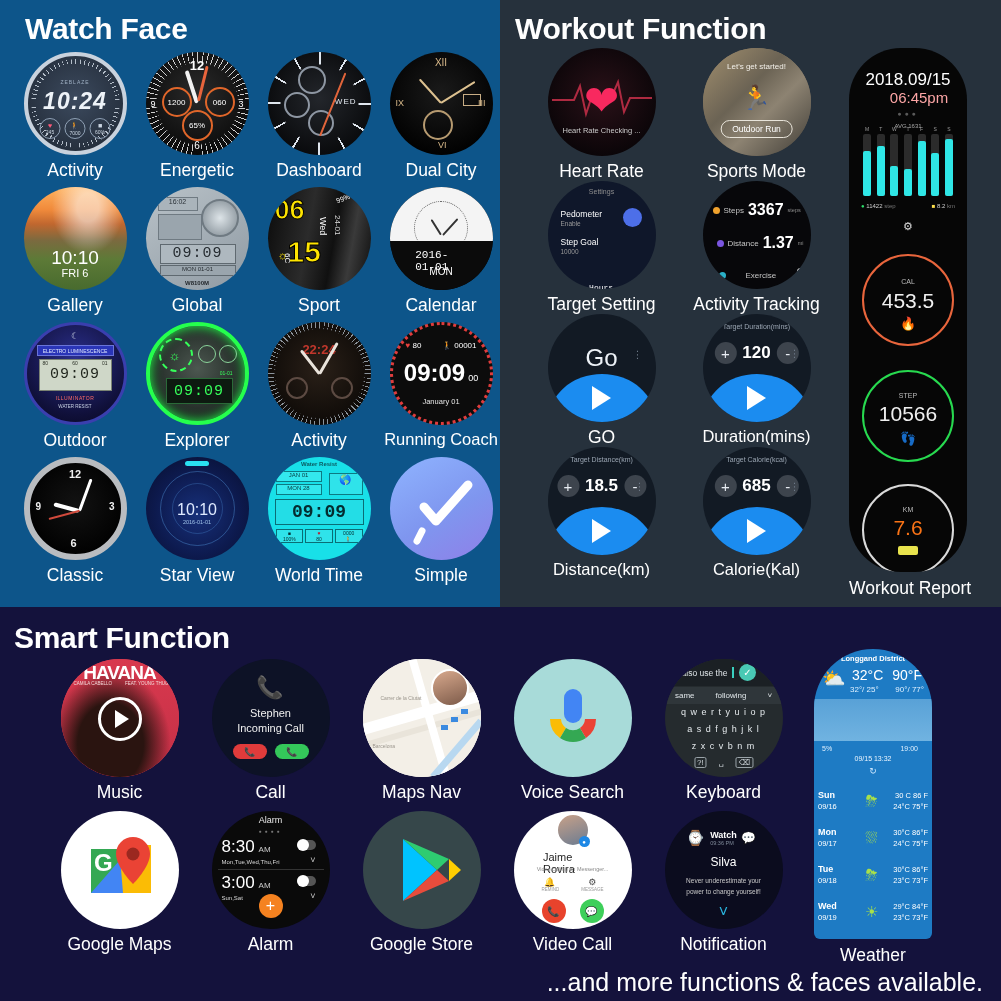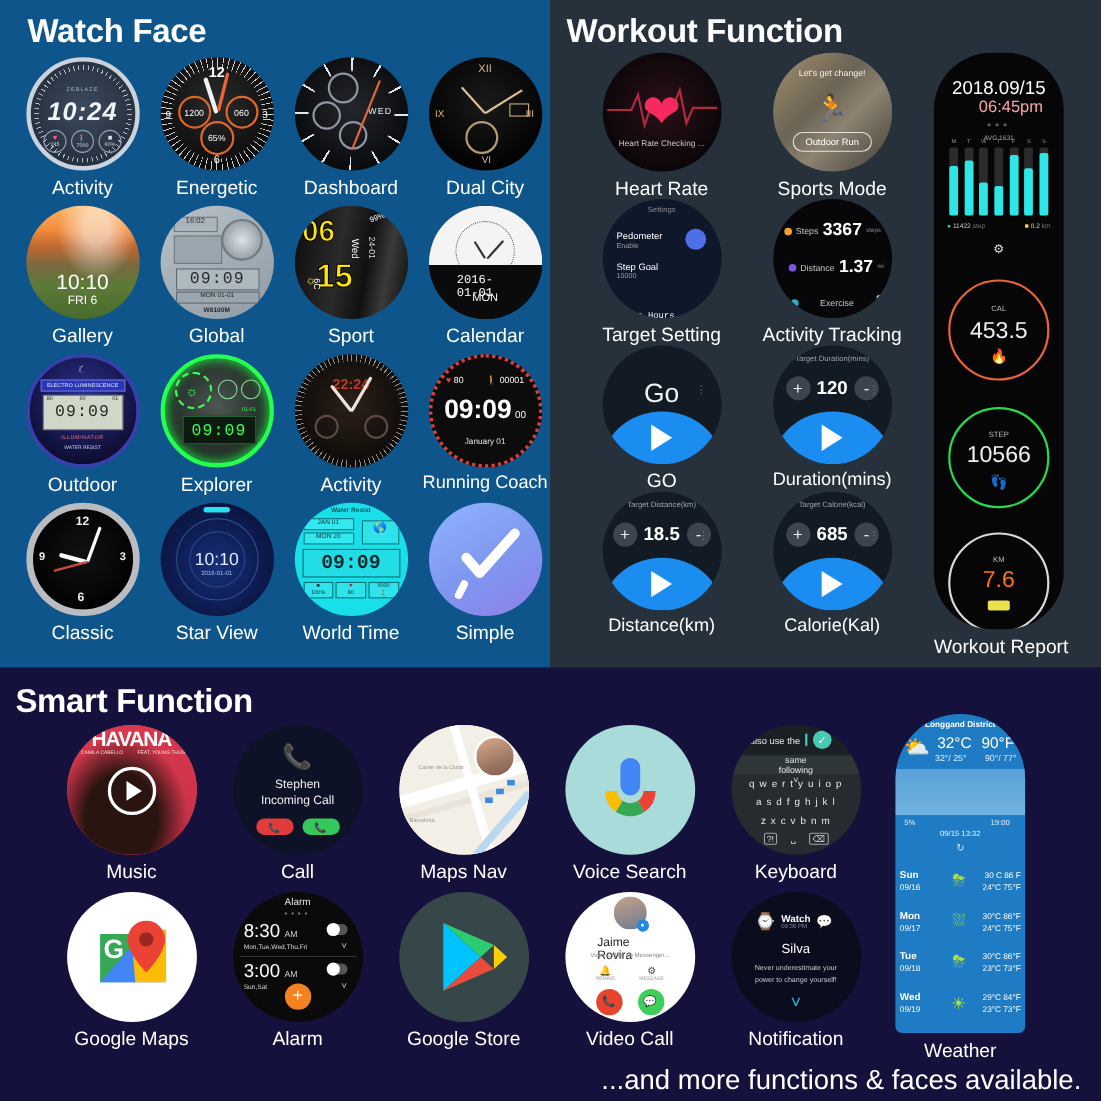--- a/index.html
+++ b/index.html
@@ -358,21 +358,21 @@
             </svg>
             <div class="ctr" style="top:28px; font-size:42px; color:#f8295f;">❤</div>
             <div class="ctr" style="top:78px; font-size:7.5px; color:#c9c9c9; white-space:nowrap;">Heart Rate Checking ...</div>
           </div>
           <div class="cap">Heart Rate</div>
         </div>
 
         <div class="cell">
           <div class="dial w108 f-sports">
             <div class="full" style="background:linear-gradient(135deg,#a3906f 0%,#6b6354 40%,#8d8372 60%,#3f3c36 100%);"></div>
-            <div class="ctr" style="top:14px; font-size:8px; color:#f2efe8; white-space:nowrap;">Let's get change!</div>
+            <div class="ctr" style="top:14px; font-size:8px; color:#f2efe8; white-space:nowrap;">Let's get started!</div>
             <div class="ctr" style="top:36px; font-size:24px; color:#fff;">🏃</div>
             <div class="ctr" style="top:72px; padding:3px 11px; border:1px solid #e8e4da; border-radius:11px; font-size:8.5px; color:#fff; white-space:nowrap;">Outdoor Run</div>
           </div>
           <div class="cap">Sports Mode</div>
         </div>
 
         <div class="cell">
           <div class="dial w108 f-setting">
             <div class="ctr" style="top:7px; font-size:7px; color:#8d8d8d;">Settings</div>
             <div style="position:absolute; left:13px; top:28px; font-size:8.5px; color:#fff;">Pedometer</div>
@@ -598,21 +598,21 @@
         <div class="cap">Voice Search</div>
       </div>
 
       <div class="cell">
         <div class="dial w118 f-keyb">
           <div style="position:absolute; left:0; right:0; top:0; height:27px; background:#1b2024; display:flex; align-items:center; padding-left:10px; gap:5px;">
             <span style="font-size:8.5px; color:#dfe5e8;">n also use the</span>
             <span style="width:1.5px;height:11px;background:#3ad0c0;"></span>
             <span style="width:17px;height:17px;border-radius:50%;background:#49c9b4;color:#fff;font-size:10px;display:flex;align-items:center;justify-content:center;">✓</span>
           </div>
-          <div style="position:absolute; left:0; right:0; top:28px; height:17px; background:#2f363a; display:flex; align-items:center; justify-content:space-around; font-size:8px; color:#dfe5e8;flex-direction:column;">
+          <div style="position:absolute; left:0; right:0; top:28px; height:17px; background:#2f363a; display:flex; align-items:center; justify-content:space-around; font-size:8px; color:#dfe5e8;">
             <span>same</span>
             <span>following</span>
             <span>˅</span>
           </div>
           <div style="position:absolute; left:0; right:0; top:48px; text-align:center; font-size:9px; color:#e4e9ec; letter-spacing:1px;">q w e r t y u i o p</div>
           <div style="position:absolute; left:0; right:0; top:65px; text-align:center; font-size:9px; color:#e4e9ec; letter-spacing:1px;">a s d f g h j k l</div>
           <div style="position:absolute; left:0; right:0; top:82px; text-align:center; font-size:9px; color:#e4e9ec; letter-spacing:1px;">z x c v b n m</div>
           <div class="ctr fc" style="top:98px; gap:12px; font-size:8px; color:#cfd6da;">
             <span style="border:1px solid #9aa3a8; padding:0 2px; border-radius:2px;">?!</span>
             <span>␣</span>

